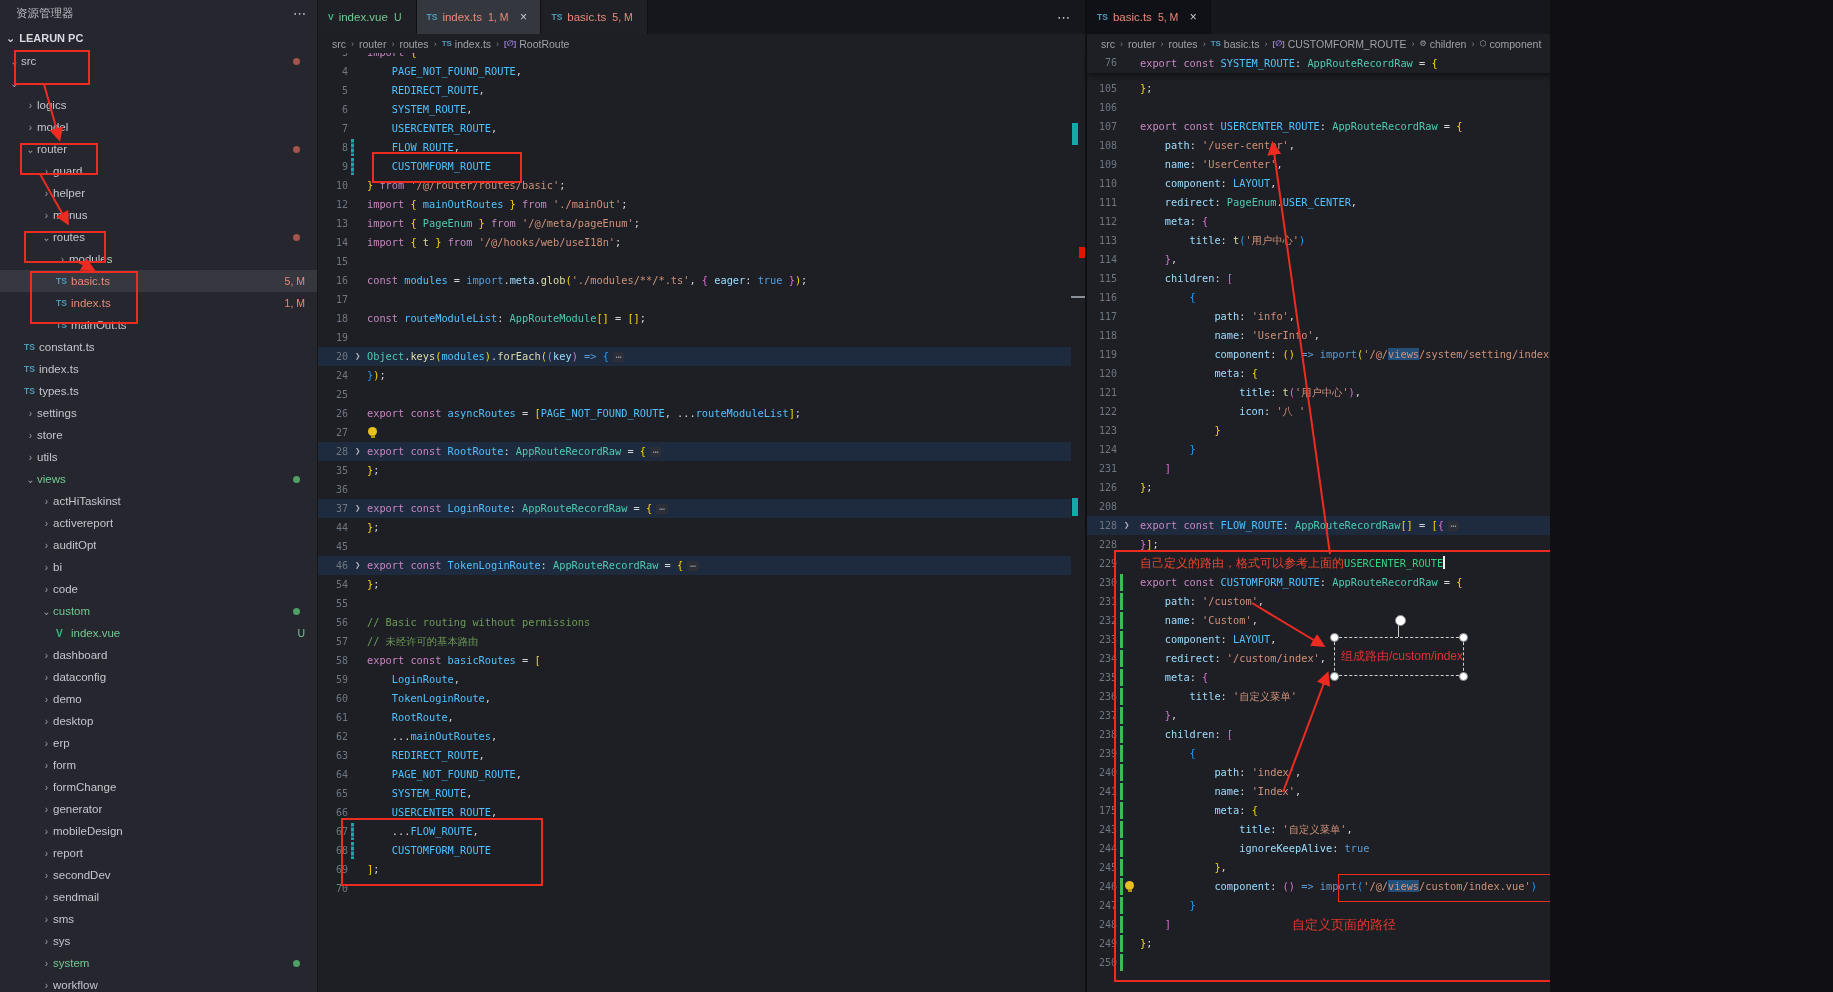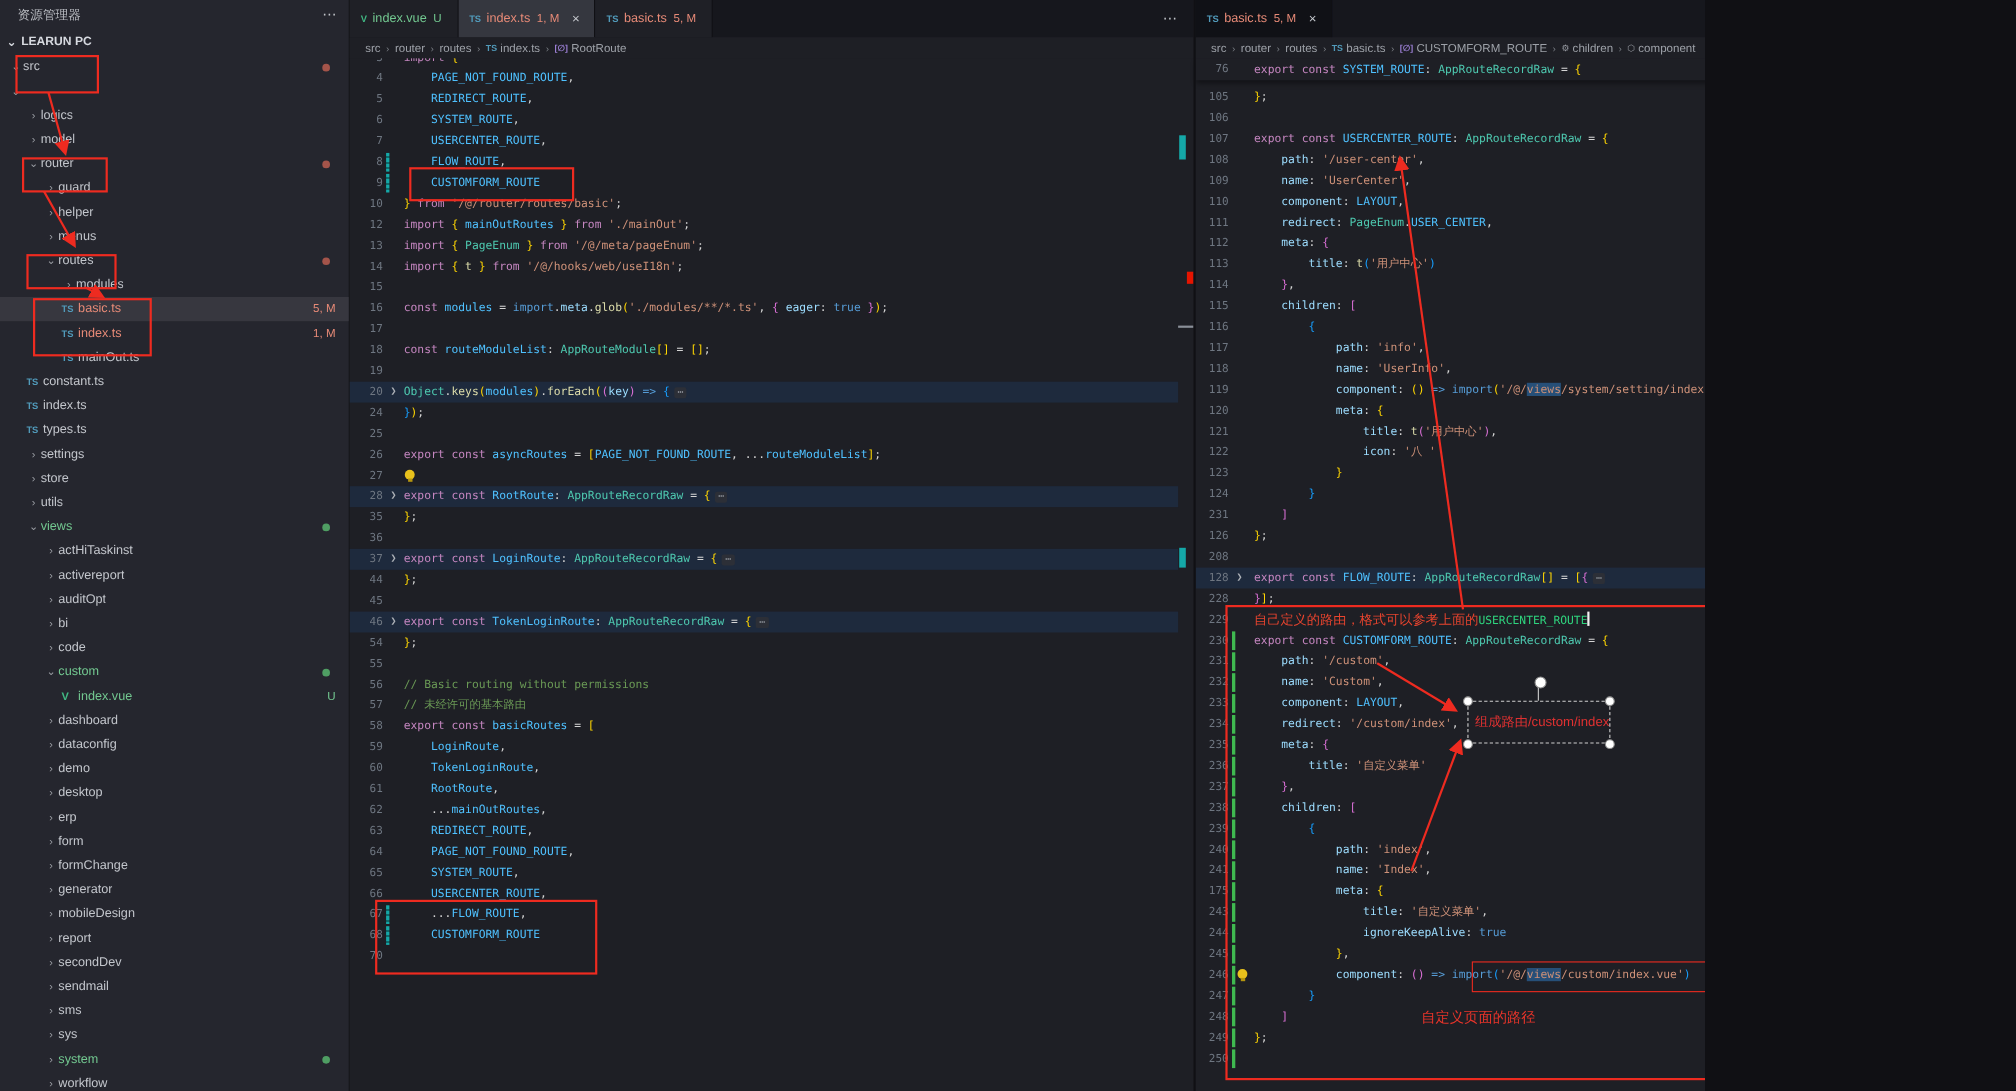--- a/index.html
+++ b/index.html
@@ -62,21 +62,21 @@
   .chg.mod{background:repeating-linear-gradient(180deg,#15a8a8 0 3px,#0c6b6b 3px 5px);}
   .chg.add{background:#3fb950;}
   .crow .fchev{position:absolute;left:37px;color:#aeb2b8;font-size:9px;}
   .crow .ctext{position:absolute;left:49px;top:0;}
   #gright .crow .ctext{left:53px;}
   .bulb{position:absolute;width:9px;height:9px;border-radius:50%;background:#e8c11c;top:4px;}
   .bulb:after{content:"";position:absolute;left:2.5px;top:8px;width:4px;height:3px;background:#b5950f;}
   .kw{color:#c586c0}.kw2{color:#569cd6}.cst{color:#4fc1ff}.id{color:#9cdcfe}.typ{color:#4ec9b0}
   .str{color:#ce9178}.fn{color:#dcdcaa}.cmt{color:#6a9955}.pun{color:#d4d4d4}
   .b1{color:#ffd602}.b2{color:#da70d6}.b3{color:#179fff}
-  .redt{color:#e8442e;font-family:Liberation Serif, serif;font-size:12px;}
+  .redt{color:#e8442e;font-family:Liberation Mono, monospace;font-size:12px;}
   .grnt{color:#2fd47e}
   .foldd{color:#969ba3;background:#2c2f37;border-radius:2px;padding:0 3px;margin-left:4px;font-size:9px;}
   .whl{background:#264f78;}
   .caretw{display:inline-block;width:1.5px;height:13px;background:#f2f2f2;vertical-align:-2px;}
   .sticky{position:absolute;left:0;top:53px;right:0;height:20px;background:#1e1f25;z-index:5;
           box-shadow:0 3px 5px rgba(0,0,0,.45);font-family:"DejaVu Sans Mono","Liberation Mono",monospace;
           font-size:10.3px;line-height:20px;white-space:pre;}
   .sticky .ln{position:absolute;left:0;width:30px;text-align:right;color:#6e7681;font-size:10px;}
   .sticky .ctext{position:absolute;left:53px;}
   
@@ -378,20 +378,21 @@
         <div class="crow"><span class="ln">59</span><span class="ctext"><span class="pun">    </span><span class="cst">LoginRoute</span><span class="pun">,</span></span></div>
         <div class="crow"><span class="ln">60</span><span class="ctext"><span class="pun">    </span><span class="cst">TokenLoginRoute</span><span class="pun">,</span></span></div>
         <div class="crow"><span class="ln">61</span><span class="ctext"><span class="pun">    </span><span class="cst">RootRoute</span><span class="pun">,</span></span></div>
         <div class="crow"><span class="ln">62</span><span class="ctext"><span class="pun">    ...</span><span class="cst">mainOutRoutes</span><span class="pun">,</span></span></div>
         <div class="crow"><span class="ln">63</span><span class="ctext"><span class="pun">    </span><span class="cst">REDIRECT_ROUTE</span><span class="pun">,</span></span></div>
         <div class="crow"><span class="ln">64</span><span class="ctext"><span class="pun">    </span><span class="cst">PAGE_NOT_FOUND_ROUTE</span><span class="pun">,</span></span></div>
         <div class="crow"><span class="ln">65</span><span class="ctext"><span class="pun">    </span><span class="cst">SYSTEM_ROUTE</span><span class="pun">,</span></span></div>
         <div class="crow"><span class="ln">66</span><span class="ctext"><span class="pun">    </span><span class="cst">USERCENTER_ROUTE</span><span class="pun">,</span></span></div>
         <div class="crow"><span class="ln">67</span><span class="chg mod"></span><span class="ctext"><span class="pun">    ...</span><span class="cst">FLOW_ROUTE</span><span class="pun">,</span></span></div>
         <div class="crow"><span class="ln">68</span><span class="chg mod"></span><span class="ctext"><span class="pun">    </span><span class="cst">CUSTOMFORM_ROUTE</span></span></div>
+        <div class="crow"><span class="ln">69</span><span class="ctext"><span class="b1">]</span><span class="pun">;</span></span></div>
         <div class="crow"><span class="ln">70</span><span class="ctext"></span></div>
       </div>
     <div id="ruler-mid">
       <div class="rmark" style="left:1px;top:80px;width:6px;height:22px;background:#15a8a8;"></div>
       <div class="rmark" style="left:8px;top:204px;width:6px;height:11px;background:#e51400;"></div>
       <div class="rmark" style="left:0;top:253px;width:14px;height:2px;background:#8a8f98;"></div>
       <div class="rmark" style="left:1px;top:455px;width:6px;height:18px;background:#15a8a8;"></div>
     </div>
 
     <div class="ann-box" style="left:54px;top:152px;width:146px;height:27px;"></div>

